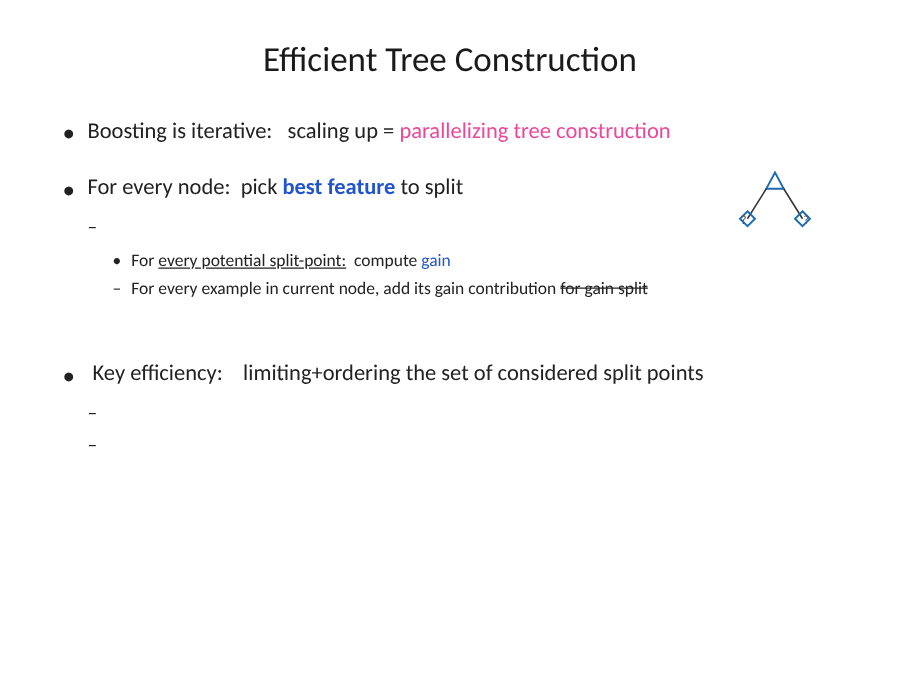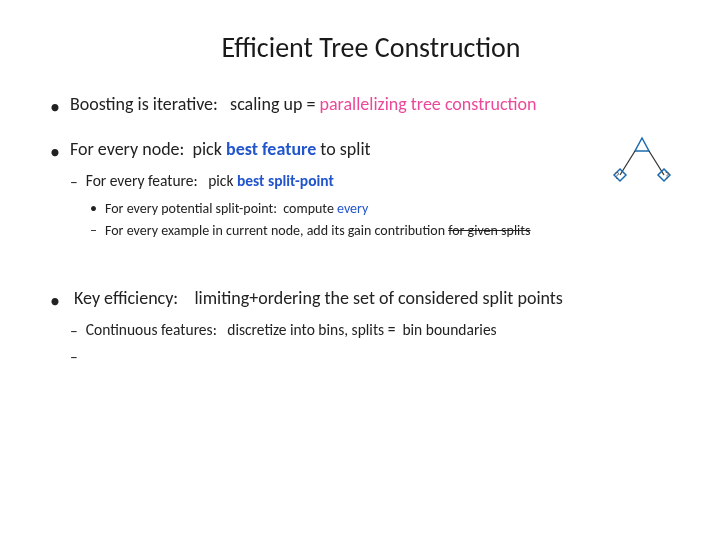--- a/index.html
+++ b/index.html
@@ -9,21 +9,21 @@
       height: 540px;
       background: #ffffff;
       font-family: 'Calibri', 'Arial', sans-serif;
       color: #222222;
       overflow: hidden;
     }
 
     .slide {
       width: 720px;
       height: 540px;
-      padding: 30px 28px 30px 50px;
+      padding: 30px 50px 30px 50px;
       display: flex;
       flex-direction: column;
     }
 
     .title {
       text-align: center;
       font-size: 28px;
       font-weight: normal;
       color: #1a1a1a;
       margin-bottom: 28px;
@@ -119,20 +119,21 @@
     .tree-svg {
       width: 80px;
       height: 60px;
     }
 
     .strikethrough {
       text-decoration: line-through;
     }
 
     .underline-text {
+      text-decoration: underline;
     }
 
     .gain-blue {
       color: #2255cc;
     }
   </style>
 </head>
 <body>
 
 <div class="slide">
@@ -173,58 +174,52 @@
             <text x="15" y="46" font-size="10" fill="#555" text-anchor="middle">?</text>
 
             <text x="65" y="46" font-size="10" fill="#555" text-anchor="middle">?</text>
           </svg>
         </div>
       </div>
 
       <div class="sub-level">
         <div class="sub-item">
           <span class="sub-dash">–</span>
-          <span>
-            For every feature:&nbsp;&nbsp; pick <span class="highlight-blue">best split-point</span>
-          </span>
         </div>
 
         <div class="sub-sub-level">
           <div class="sub-sub-item">
             <span>•</span>
             <span>
-              For <span class="underline-text">every potential split-point:</span>&nbsp; compute <span class="gain-blue">every</span>
+              For <span class="underline-text">every potential split-point:</span>&nbsp; compute <span class="gain-blue">gain</span>
             </span>
           </div>
           <div class="sub-sub-item">
             <span>–</span>
             <span>
-              For every example in current node, add its gain contribution <span class="strikethrough">for given splits</span>
+              For every example in current node, add its gain contribution <span class="strikethrough">for gain split</span>
             </span>
           </div>
         </div>
       </div>
     </div>
 
     <div style="height: 10px;"></div>
 
     <div>
       <div class="bullet-main">
         <span class="bullet-dot">•</span>
         <span class="bullet-text">
           &nbsp;Key efficiency:&nbsp;&nbsp;&nbsp; limiting+ordering the set of considered split points
         </span>
       </div>
 
       <div class="sub-level">
         <div class="sub-item">
           <span class="sub-dash">–</span>
-          <span>
-            Continuous features:&nbsp;&nbsp; discretize into bins, splits =&nbsp; bin boundaries
-          </span>
         </div>
         <div class="sub-item">
           <span class="sub-dash">–</span>
         </div>
       </div>
     </div>
 
   </div>
 </div>
 

